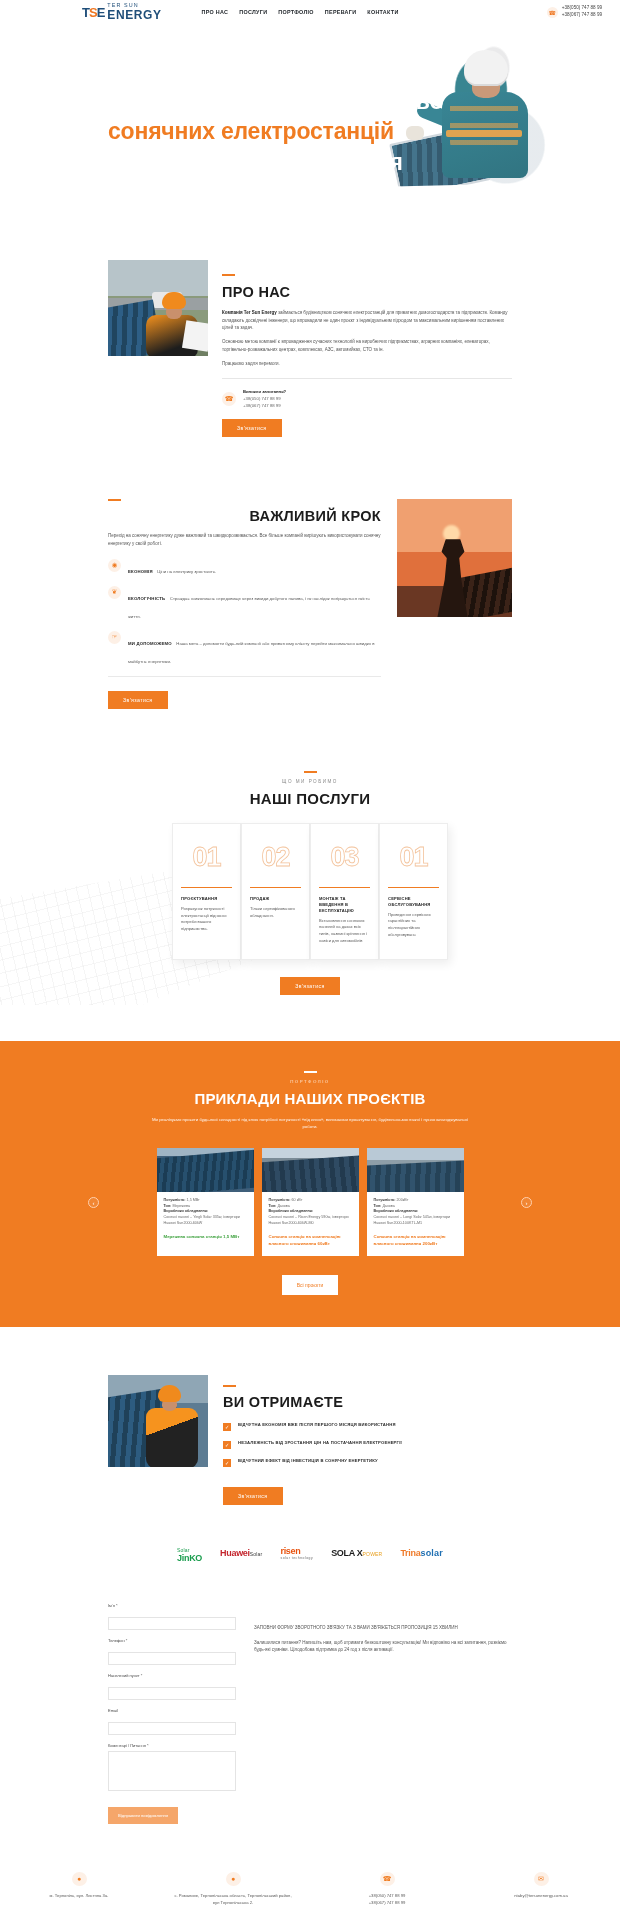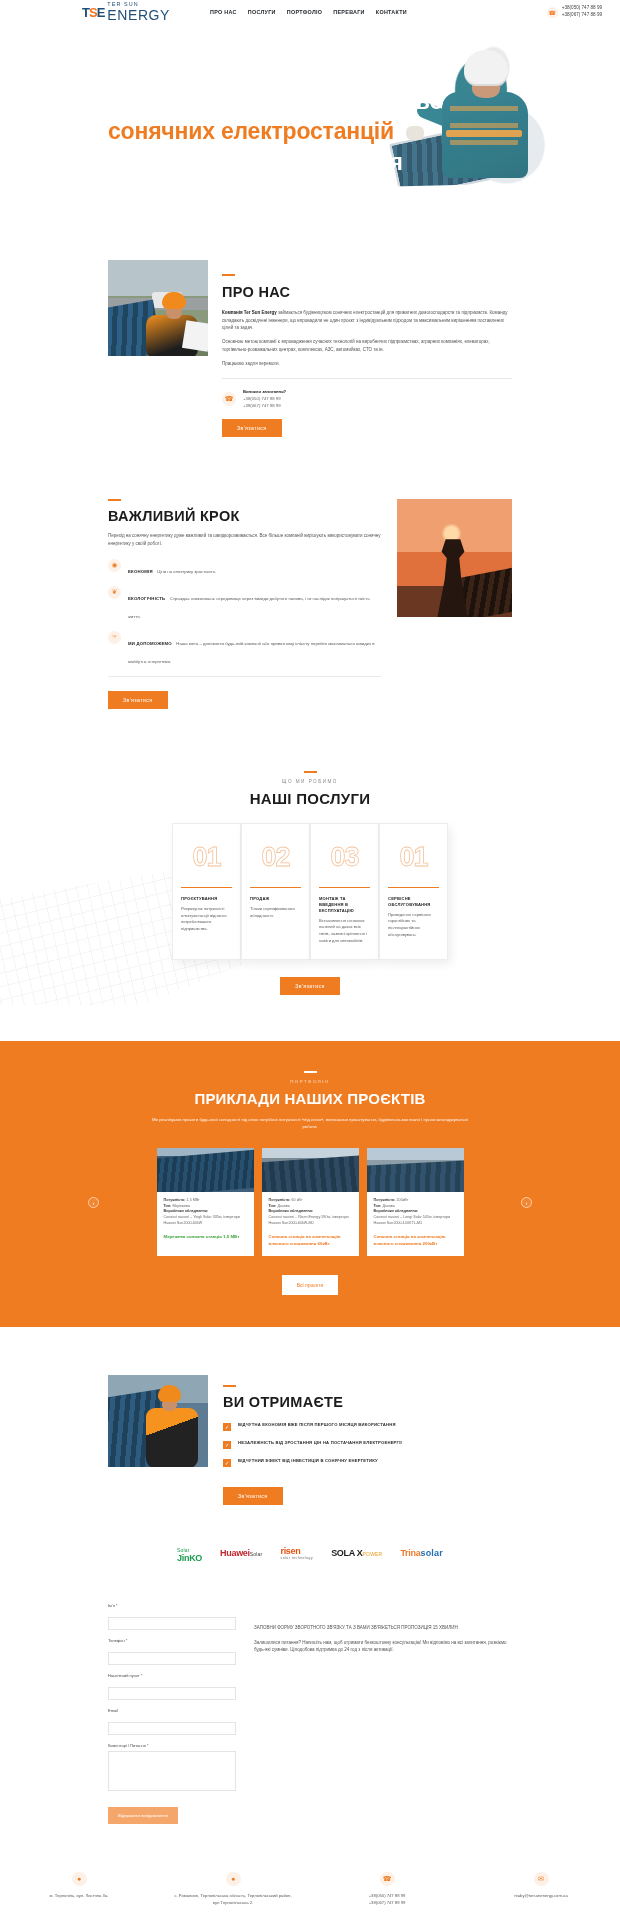--- a/index.html
+++ b/index.html
@@ -17,21 +17,21 @@
   
   .topbar {
     height:24px; background:#fff; display:flex; align-items:center;
     padding:0 18px; position:relative; z-index:40;
   }
   .logo { display:flex; align-items:center; gap:3px; margin-left:64px; }
   .logo-mark { font-size:13px; font-weight:bold; color:#1f4e79; letter-spacing:-1px; line-height:1; }
   .logo-mark .o { color:#ef7722; }
   .logo-txt { line-height:1; }
   .logo-txt .l1 { font-size:5.4px; letter-spacing:1.1px; color:#1f4e79; display:block; }
-  .logo-txt .l2 { font-size:14px; letter-spacing:0.6px; color:#1f4e79; font-weight:normal; display:block; margin-top:0.5px;}
+  .logo-txt .l2 { font-size:12px; letter-spacing:0.6px; color:#1f4e79; font-weight:bold; display:block; margin-top:0.5px;}
   .nav { display:flex; gap:11px; margin-left:40px; }
   .nav a { font-size:5.4px; letter-spacing:0.3px; color:#23282d; text-decoration:none; font-weight:bold; }
   .phones { margin-left:auto; display:flex; align-items:center; gap:4px; }
   .ph-ico { width:11px;height:11px;border-radius:50%;background:#fdf0e6;display:flex;align-items:center;justify-content:center;font-size:6px;color:#ef7722; }
   .ph-list span { display:block; font-size:4.6px; color:#444; line-height:1.45; }
 
   
   .hero {
     height:190px; position:relative; overflow:hidden;
     background:
@@ -104,21 +104,21 @@
   .about-copy p.body + p.body { margin-top:6px; }
   .about-contact { border-top:1px solid #e6e6e6; margin-top:11px; padding-top:10px; display:flex; align-items:center; gap:7px;}
   .ico-circle { width:14px;height:14px;border-radius:50%;background:#fdf0e6;color:#f07c22;display:flex;align-items:center;justify-content:center;font-size:7px;flex:0 0 14px;}
   .ac-txt .q{font-size:4.2px;color:#222;font-weight:bold;display:block;margin-bottom:2px;}
   .ac-txt span.num{font-size:4.3px;color:#666;display:block;line-height:1.5;}
   .about-btn { margin-top:10px; }
 
   
   .step { display:flex; gap:16px; padding-top:62px; align-items:flex-start;}
   .step-copy{flex:1;}
-  .step-copy h2{margin-bottom:8px;}
+  .step-copy h2{margin-bottom:8px;text-align:right;}
   .step-list { margin-top:11px; }
   .step-item { display:flex; gap:7px; margin-bottom:9px; }
   .step-item .ico-circle{width:13px;height:13px;flex:0 0 13px;font-size:6.5px;}
   .si-t{font-size:4.3px;font-weight:bold;color:#1d1d1d;letter-spacing:.2px;margin-bottom:2px;text-transform:uppercase;}
   .si-d{font-size:4.3px;line-height:1.68;color:#5d5d5d;}
   .step-sep{border-top:1px solid #e9e9e9;margin-top:4px;padding-top:11px;}
   .step-img { width:115px;height:118px;flex:0 0 115px; position:relative; overflow:hidden;
      background:linear-gradient(180deg,#f0a070 0 45%,#e0703c 45% 74%,#6a3723 74% 100%); }
   .step-img .sun{position:absolute;left:46px;top:26px;width:17px;height:17px;border-radius:50%;background:#ffd9a8;filter:blur(1px);}
   .step-img .sil{position:absolute;left:30px;top:40px;width:52px;height:78px;background:#25160f;

